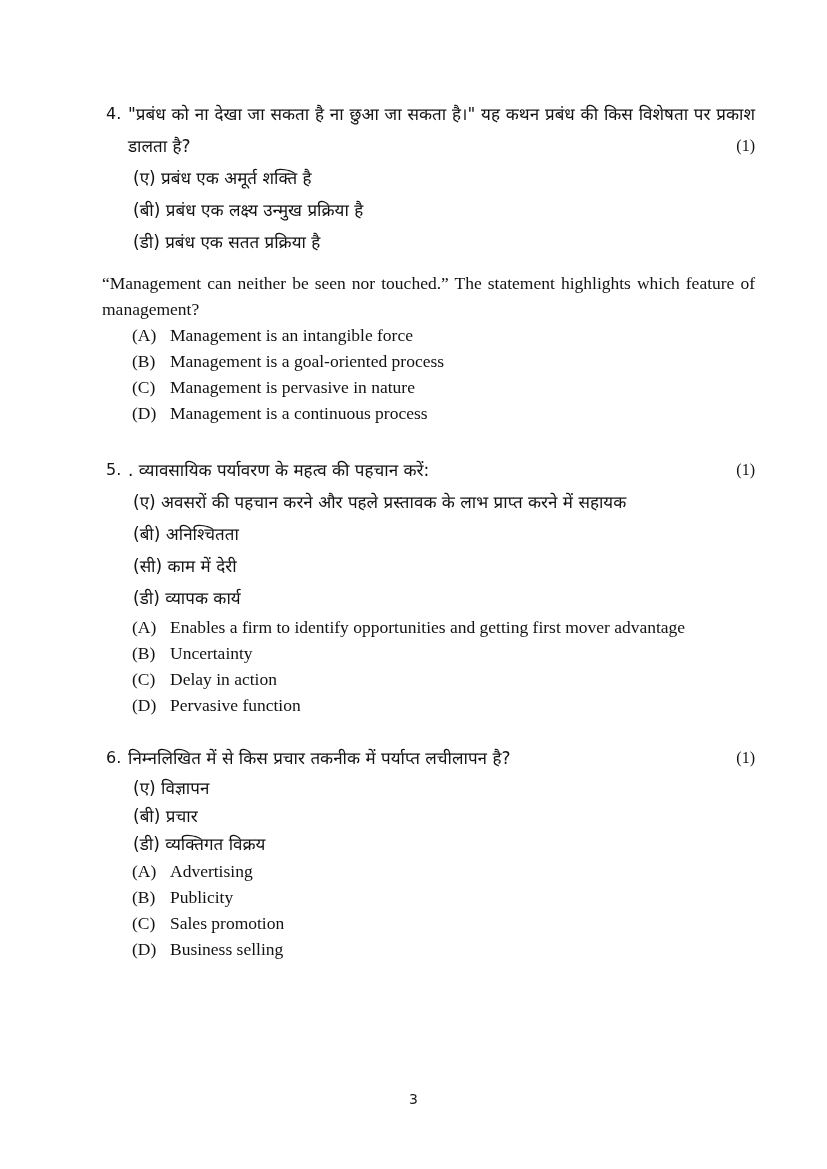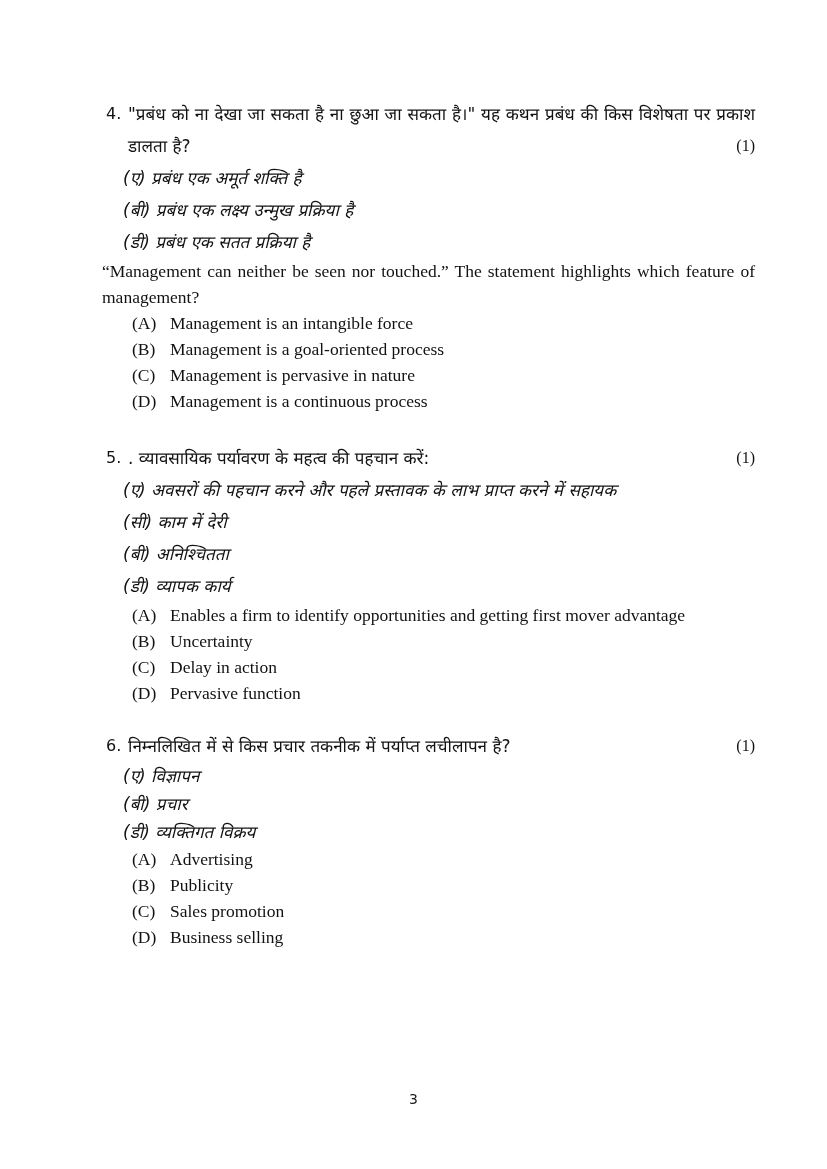--- a/index.html
+++ b/index.html
@@ -12,25 +12,25 @@
   .english { font-family:"Liberation Serif", serif; font-size:17.5px; line-height:26px; }
 
   .q-head { display:flex; position:relative; }
   .q-num  { flex:0 0 22px; font-size:16px; }
   .q-text { flex:1; text-align:justify; }
   .q-marks{
     position:absolute; right:0; bottom:0;
     font-family:"Liberation Serif", serif; font-size:16px; line-height:32px;
   }
 
-  .h-options { margin-left:17px;font-style:italic; }
+  .h-options { margin-left:27px; }
   .h-opt     { line-height:32px; white-space:nowrap; overflow:hidden; }
   .tight .h-opt { line-height:28px; }
 
-  .q-english { margin-left:20px; text-align:justify; }
+  .q-english { margin-left:20px; text-align:justify;margin-top:12px; }
   .q-english.outdent { margin-left:-4px; }
 
   .e-options { margin-left:26px; }
   .e-opt     { display:flex; }
   .e-opt .lbl{ flex:0 0 38px; }
   .e-opt .txt{ flex:1; }
 
   .qblock-2 { margin-top:28px; }
   .qblock-3 { margin-top:24px; }
 
@@ -77,22 +77,22 @@
   </section>
 
   <section class="qblock-2">
     <div class="q-head hindi">
       <span class="q-num">5.</span>
       <span class="q-text">. व्यावसायिक पर्यावरण के महत्व की पहचान करें:</span>
       <span class="q-marks">(1)</span>
     </div>
     <div class="h-options hindi">
       <div class="h-opt">(ए) अवसरों की पहचान करने और पहले प्रस्तावक के लाभ प्राप्त करने में सहायक</div>
+      <div class="h-opt">(बी) अनिश्चितता</div>
       <div class="h-opt">(सी) काम में देरी</div>
-      <div class="h-opt">(बी) अनिश्चितता</div>
       <div class="h-opt">(डी) व्यापक कार्य</div>
     </div>
     <div class="e-options english">
       <div class="e-opt">
         <span class="lbl">(A)</span>
         <span class="txt">Enables a firm to identify opportunities and getting first mover advantage</span>
       </div>
       <div class="e-opt">
         <span class="lbl">(B)</span>
         <span class="txt">Uncertainty</span>

